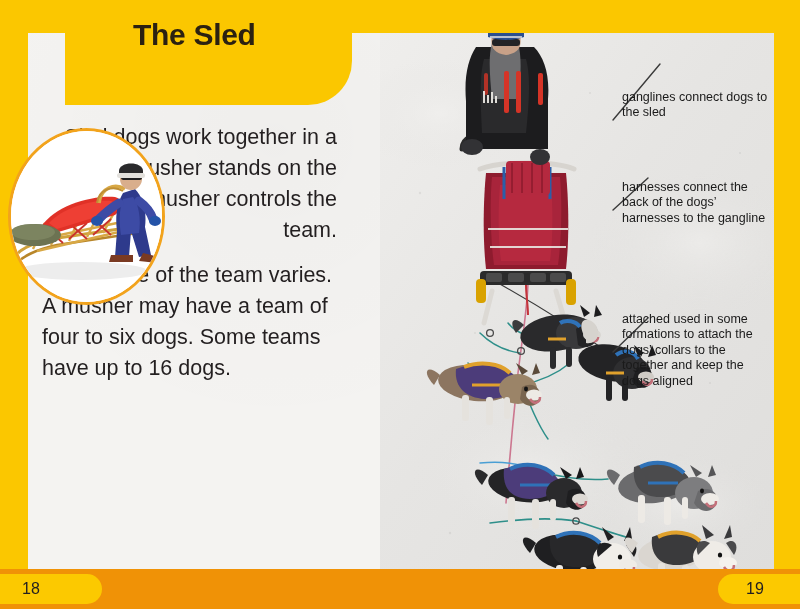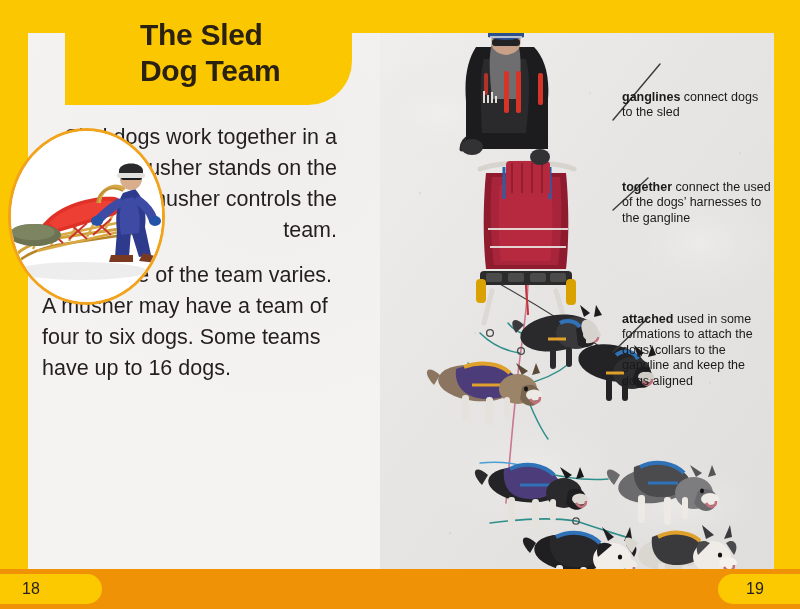--- a/index.html
+++ b/index.html
@@ -24,39 +24,39 @@
 
   
   .page-right{position:absolute;left:380px;top:33px;width:394px;height:536px;
               background:#E8E7E5;overflow:hidden;}
 
   
   .title-banner{position:absolute;left:65px;top:0;width:287px;height:105px;
                 background:#FBC700;border-bottom-right-radius:44px;z-index:6;}
   .title-banner .title{position:absolute;left:68px;top:17px;width:230px;
         font-size:30px;line-height:36px;font-weight:bold;color:#2B2111;
-        letter-spacing:-.3px;margin-left:7px;}
+        letter-spacing:-.3px;}
 
   
   .circle-photo{position:absolute;left:8px;top:128px;width:157px;height:177px;
       border-radius:50%;background:#fff;border:3px solid #F2A31C;
       box-sizing:border-box;overflow:hidden;z-index:7;}
   .circle-photo svg{position:absolute;left:0;top:0;}
 
   
   .body-col{position:absolute;left:10px;top:122px;width:335px;height:400px;
             z-index:5;}
   .body-col p{margin:0 0 14px 0;font-size:21.5px;line-height:31px;color:#231F20;}
   .p1{text-align:right;padding-right:8px;}
   .p2, .p3{text-align:left;padding-left:32px;padding-right:4px;}
   .indent:before{content:"";display:inline-block;width:26px;}
 
   
   .callout{position:absolute;font-size:12.5px;line-height:15.4px;color:#1A1A1A;z-index:8;}
-  .callout b{font-weight:bold;}
+  .callout b{font-weight:normal;}
   .c1{left:622px;top:90px;width:150px;}
   .c2{left:622px;top:180px;width:150px;}
   .c3{left:622px;top:312px;width:150px;}
 
   .leaders{position:absolute;left:0;top:0;width:800px;height:609px;
            z-index:7;pointer-events:none;}
 
   
   .bottom-bar{position:absolute;left:0;top:569px;width:800px;height:40px;background:#F09206;}
   .pagenum{position:absolute;top:574px;height:30px;background:#FCC900;
@@ -337,21 +337,20 @@
 
   <div class="page-left"></div>
 
   <div class="top-strip"></div>
   <div class="left-bar"></div>
   <div class="right-bar"></div>
 
   <div class="title-banner">
     <div class="title">
       <span>The Sled</span><br>
-      <span>Dog Team</span>
     </div>
   </div>
 
   <div class="circle-photo">
     <svg width="151" height="171" viewBox="0 0 151 171">
       <rect width="151" height="171" fill="#FFFFFF"></rect>
       <ellipse cx="70" cy="140" rx="66" ry="9" fill="#EDEDED"></ellipse>
 
       <path d="M2 128 C6 120 20 112 40 108 L122 96" stroke="#CFA23C" stroke-width="3" fill="none"></path>
       <path d="M4 134 C10 126 26 118 46 114 L126 102" stroke="#B8862A" stroke-width="2.5" fill="none"></path>
@@ -413,23 +412,23 @@
       <line x1="613" y1="120" x2="660" y2="64"></line>
       <line x1="613" y1="210" x2="648" y2="178"></line>
       <line x1="613" y1="352" x2="648" y2="318"></line>
     </g>
   </svg>
 
   <div class="callout c1">
     <b>ganglines</b><span> connect dogs to the sled</span>
   </div>
   <div class="callout c2">
-    <b>together</b><span> connect the used of the dogs’ harnesses to the gangline</span>
+    <b>harnesses</b><span> connect the back of the dogs’ harnesses to the gangline</span>
   </div>
   <div class="callout c3">
-    <b>attached</b><span> used in some formations to attach the dogs’ collars to the gangline and keep the dogs aligned</span>
+    <b>attached</b><span> used in some formations to attach the dogs’ collars to the together and keep the dogs aligned</span>
   </div>
 
   <div class="bottom-bar"></div>
   <div class="pagenum left">18</div>
   <div class="pagenum right">19</div>
 
 </div>
 
 </body></html>

